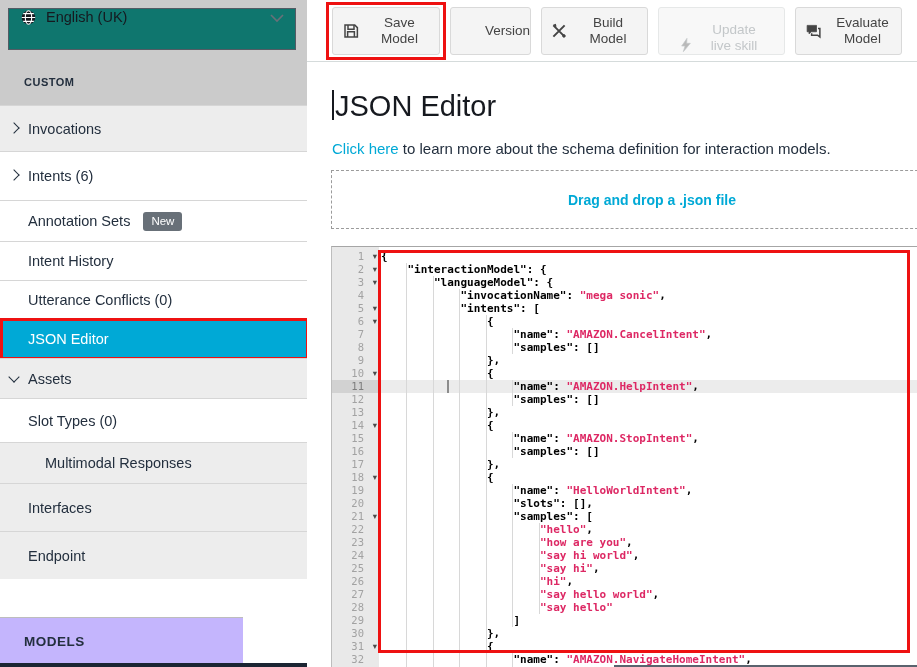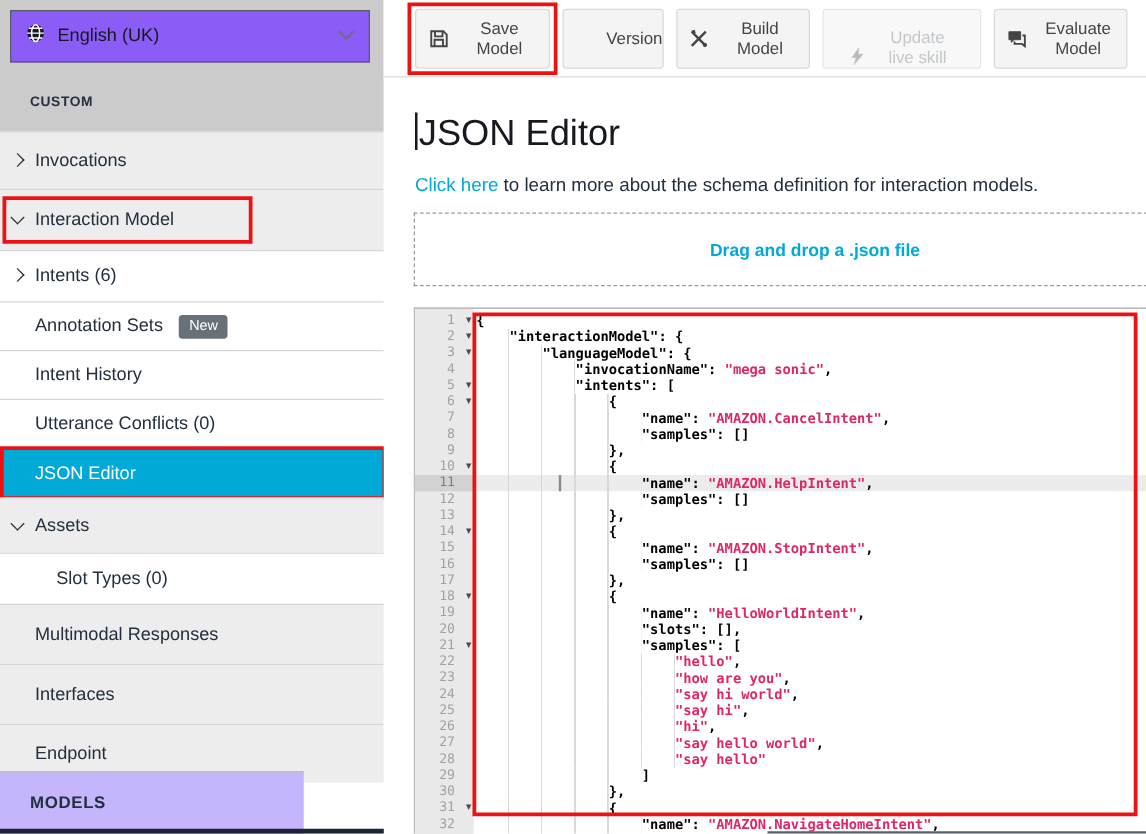--- a/index.html
+++ b/index.html
@@ -8,22 +8,22 @@
     --code-str:#dd2864;
     --badge:#687078;
   }
   *{margin:0;padding:0;box-sizing:content-box;}
   html,body{width:917px;height:667px;overflow:hidden;}
   body{position:relative;background:#fff;font-family:"Liberation Sans",sans-serif;color:#232f3e;}
 
   
   .sidebar{position:absolute;left:0;top:0;width:307px;height:667px;background:#fff;}
   .lang-area{position:absolute;left:0;top:0;width:307px;height:105px;background:#cbcbcb;}
-  .lang-select{position:absolute;left:8px;top:8px;width:264px;height:40px;background:#8b5cf6;
-    border:1px solid #545b64;display:flex;align-items:center;padding:0 11px;gap:9px;cursor:pointer;}
+  .lang-select{position:absolute;left:8px;top:8px;width:264px;height:40px;background:#0f766e;
+    border:1px solid #545b64;display:flex;align-items:flex-start;padding:0 11px;gap:9px;cursor:pointer;}
   .lang-select .lbl{font-size:14.5px;color:#16191f;}
   .lang-select .chev-dd{margin-left:auto;}
   .custom-header{position:absolute;left:24px;top:76px;font-size:11px;font-weight:bold;letter-spacing:.5px;color:#232f3e;}
 
   #sidebar-items{position:absolute;left:0;top:105px;width:307px;}
   .nav-item{position:relative;display:flex;align-items:center;padding-left:28px;width:279px;
     font-size:14.5px;color:#232f3e;border-top:1px solid #d6d6d6;cursor:pointer;}
   .nav-item.group{background:#ededed;}
   .nav-item.sub{background:#ffffff;}
   .nav-item.selected{background:var(--accent);color:#fff;}
@@ -122,24 +122,20 @@
           </svg>
       </span>
     </div>
     <div class="custom-header">CUSTOM</div>
   </div>
 
   <div id="sidebar-items">
       <div class="nav-item group">
         <span class="chev right"></span>
         <span>Invocations</span>
-      </div>
-      <div class="nav-item group anno-short">
-        <span class="chev down"></span>
-        <span>Interaction Model</span>
       </div>
       <div class="nav-item sub">
         <span class="chev right"></span>
         <span>Intents (6)</span>
       </div>
       <div class="nav-item sub">
         <span>Annotation Sets</span>
         <span class="badge">New</span>
       </div>
       <div class="nav-item sub">

